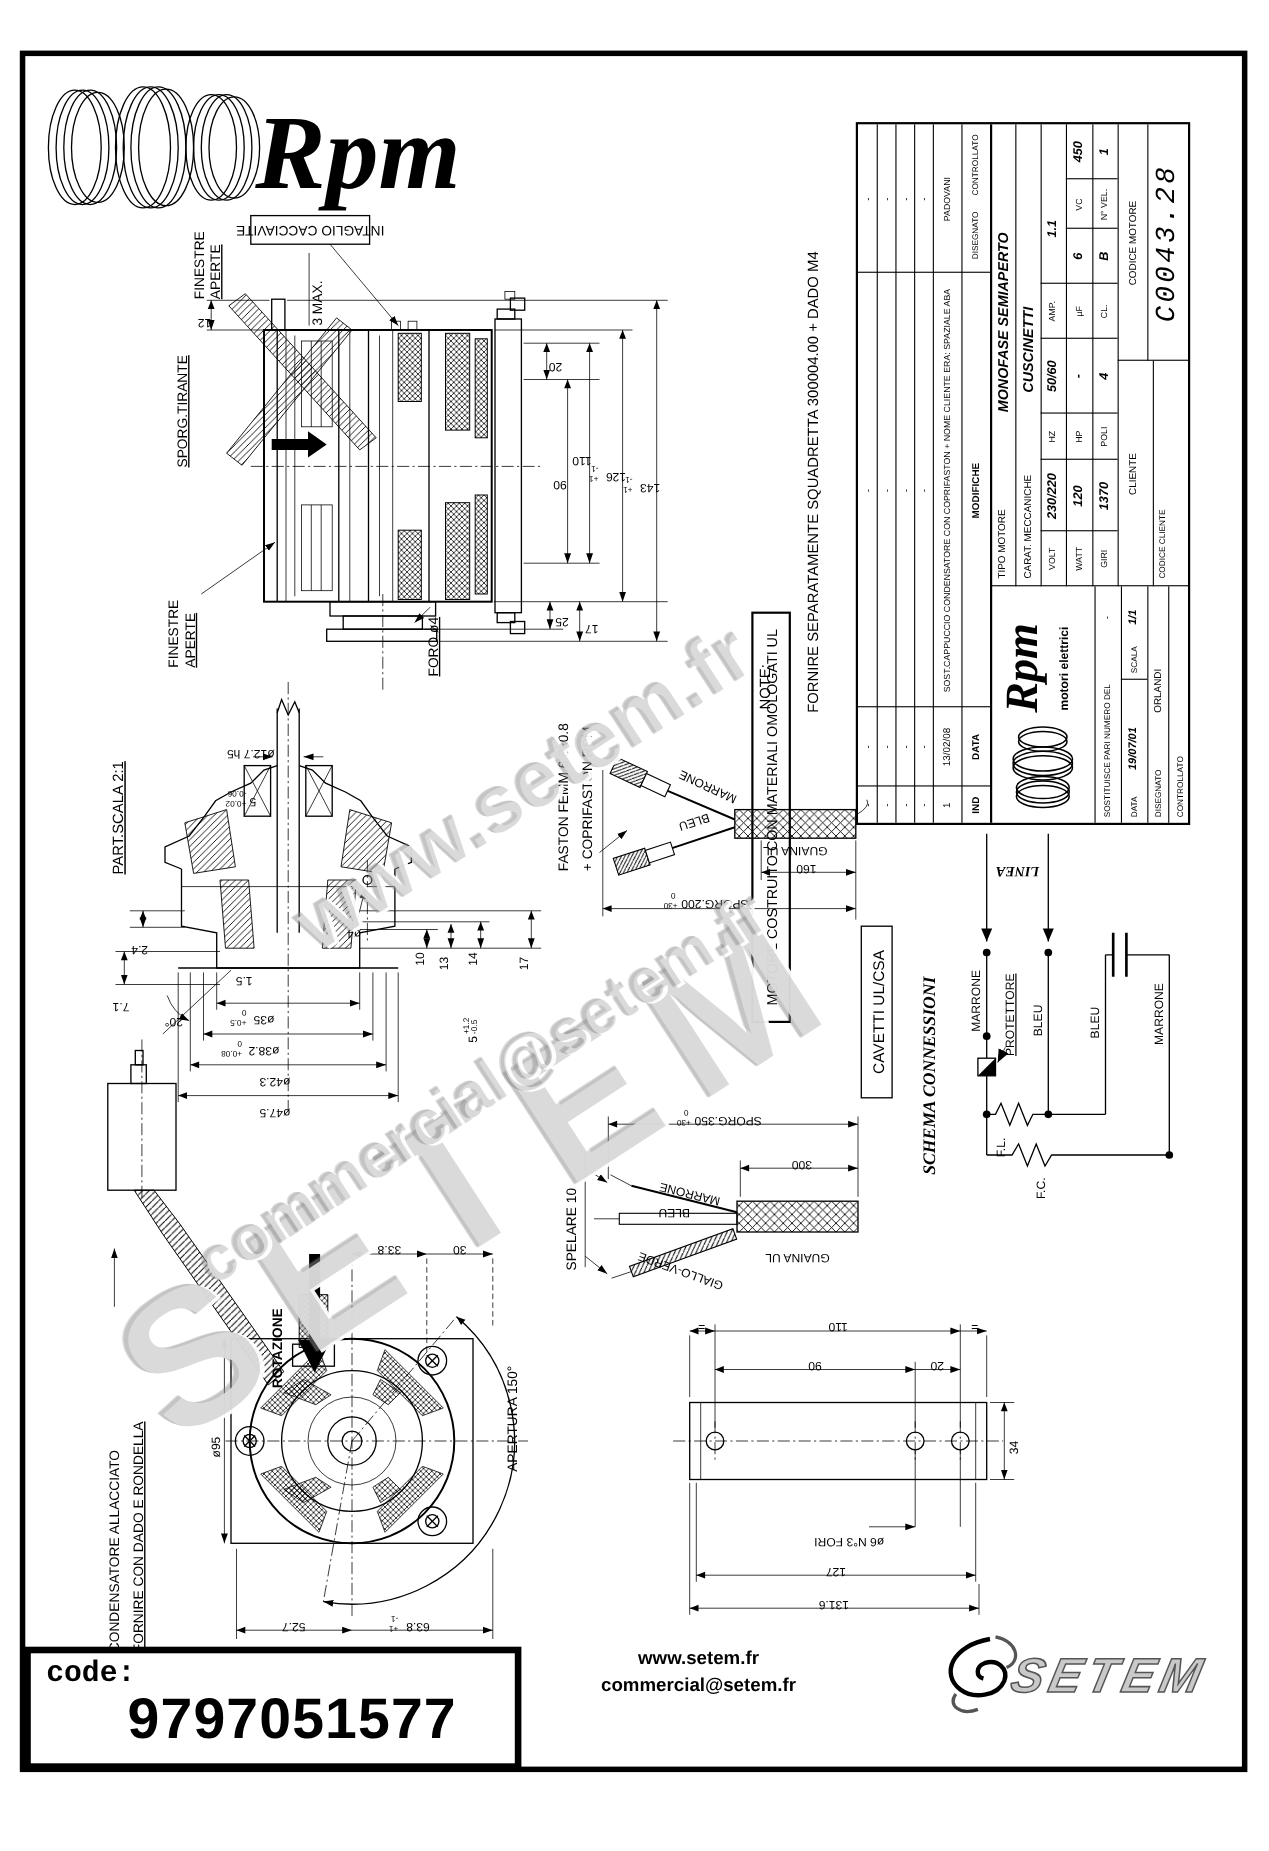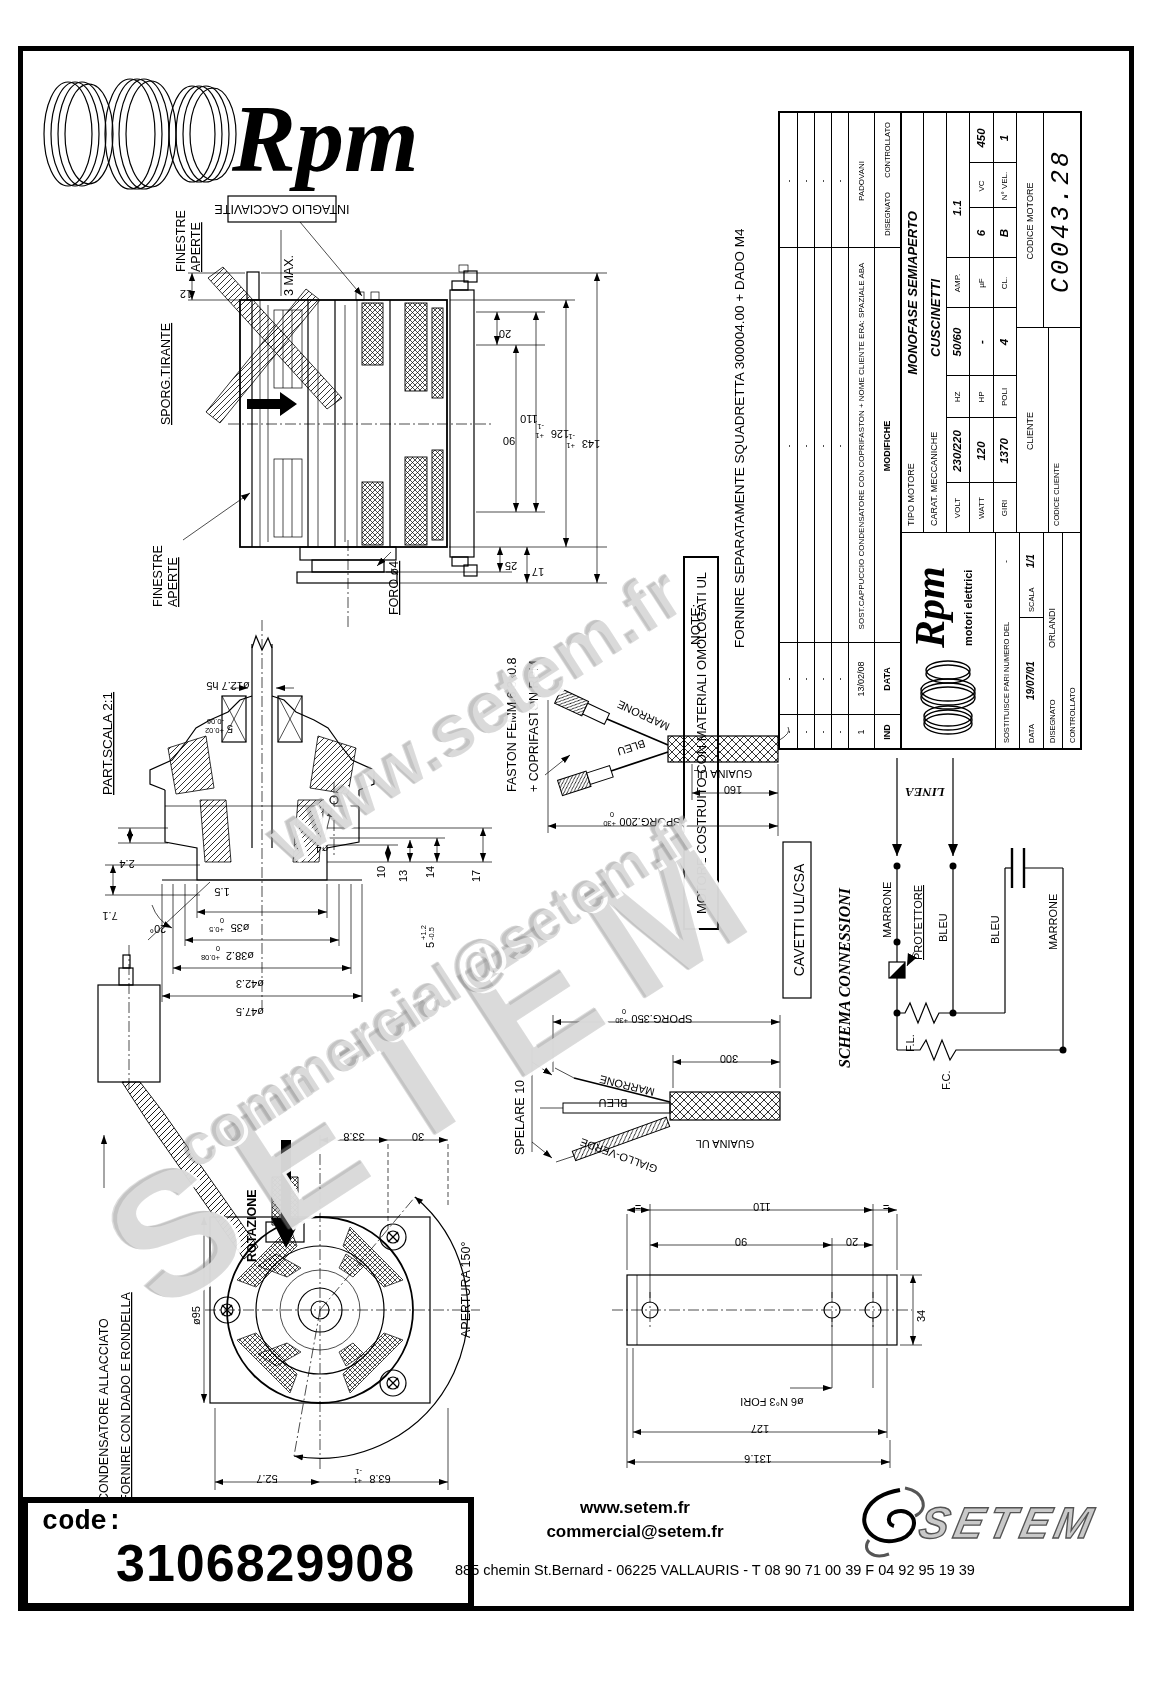--- a/index.html
+++ b/index.html
@@ -778,27 +778,26 @@
       <span class="cc" style="left:527px;top:281px;font-size:25px;font-style:italic;letter-spacing:3px;font-family:'Liberation Mono',monospace;">C0043.28</span>
     </div>
   </div>
 
   <div class="wm" style="left:250px;top:810px;font-size:74px;transform:rotate(-33deg);">www.setem.fr</div>
   <div class="wm" style="left:70px;top:1180px;font-size:175px;letter-spacing:28px;transform:rotate(-33deg);">SETEM</div>
   <div class="wm" style="left:165px;top:1125px;font-size:58px;transform:rotate(-33deg);">commercial@setem.fr</div>
 
   <div id="codebox">
     <span class="abs" style="left:14px;top:4px;font-size:27px;font-weight:bold;font-family:Liberation Mono, monospace;">code:</span>
-    <span class="abs" style="left:88px;top:30px;font-size:52px;font-weight:bold;letter-spacing:1px;">3106829908</span>
+    <span class="abs" style="left:88px;top:30px;font-size:52px;font-weight:bold;letter-spacing:1px;">9797051577</span>
   </div>
   <div class="abs" style="left:470px;top:1498px;width:330px;text-align:center;">
     <div style="font-size:17px;font-weight:bold;">www.setem.fr</div>
     <div style="font-size:17px;font-weight:bold;margin-top:4px;">commercial@setem.fr</div>
   </div>
-  <div class="abs" style="left:455px;top:1562px;width:600px;font-size:14.5px;">885 chemin St.Bernard  -  06225 VALLAURIS  -  T 08 90 71 00 39   F 04 92 95 19 39</div>
   <svg class="lay" style="left:845px;top:1482px;" width="290" height="85" viewBox="0 0 290 85">
     <g>
       <path d="M55,8 C20,14 10,40 28,54 C40,63 62,60 68,46 C72,35 62,26 50,30 C42,33 42,42 49,44" fill="none" stroke="#000" stroke-width="4"></path>
       <path d="M60,6 C80,10 84,28 70,34" fill="none" stroke="#555" stroke-width="3"></path>
       <path d="M24,58 C16,68 28,78 44,72" fill="none" stroke="#555" stroke-width="3"></path>
     </g>
     <text x="84" y="56" transform="skewX(-12)" style="font-size:44px;font-weight:bold;font-style:italic;letter-spacing:5px;fill:#c9c9c9;stroke:#555;stroke-width:1.4;">SETEM</text>
   </svg>
 
 </div>

